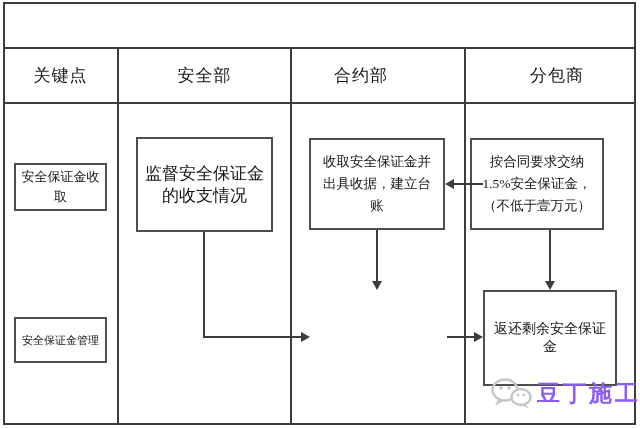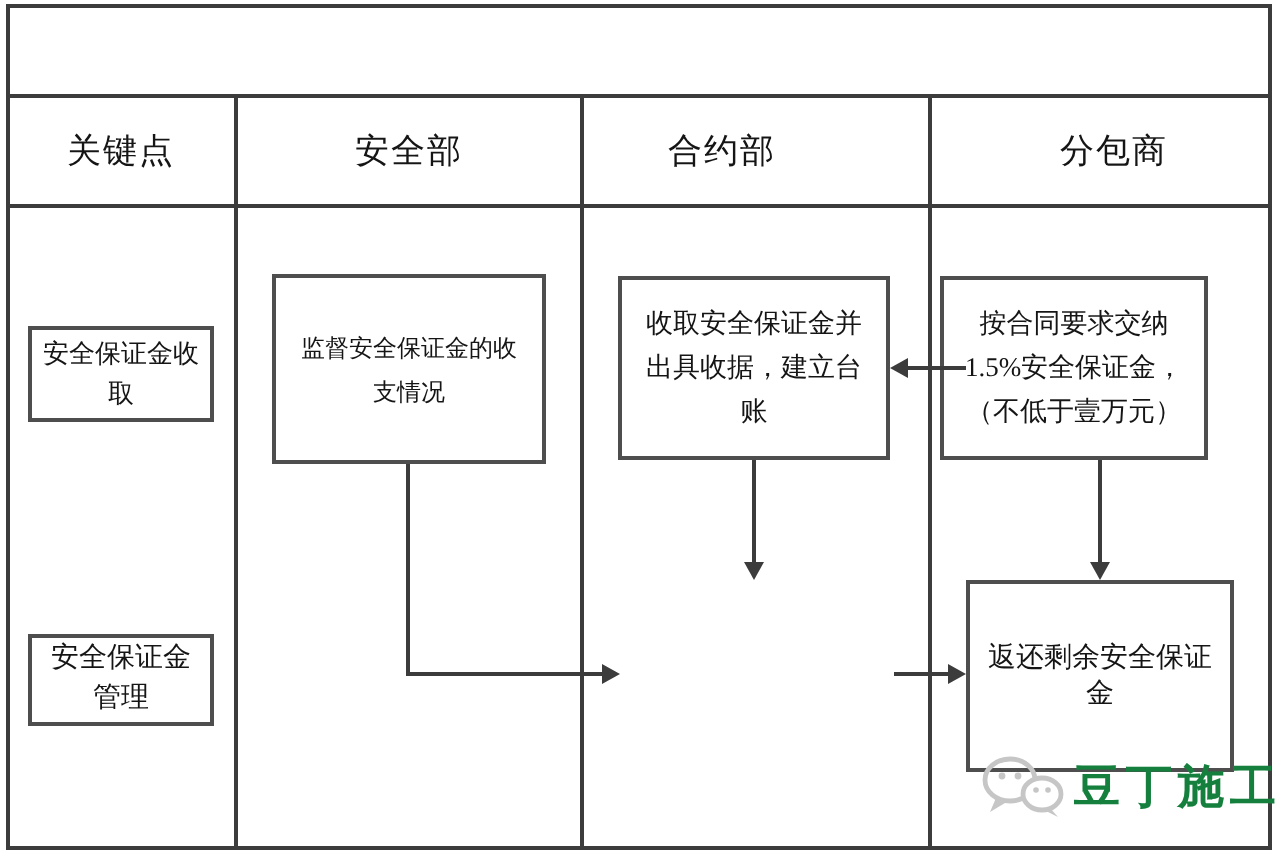--- a/index.html
+++ b/index.html
@@ -30,22 +30,22 @@
   #lane-header-1{left:118px;width:173px;}
   #lane-header-2{left:291px;width:140px;}
   #lane-header-3{left:465px;width:184px;}
   
   .flow-box{
     position:absolute;border:2px solid #4e4e4e;background:#fff;box-sizing:border-box;
     display:flex;align-items:center;justify-content:center;text-align:center;
   }
   .flow-box .bx-label{display:block;}
   #box-collect-key{left:14px;top:163px;width:93px;height:48px;font-size:13px;line-height:20px;padding:0 5px;}
-  #box-manage-key{left:14px;top:317px;width:93px;height:46px;font-size:14px;line-height:20px;padding:4px 5px;}
-  #box-supervise{left:136px;top:137px;width:137px;height:95px;font-size:12px;line-height:22px;padding:0 7px;}
+  #box-manage-key{left:14px;top:317px;width:93px;height:46px;font-size:11px;line-height:20px;padding:4px 5px;}
+  #box-supervise{left:136px;top:137px;width:137px;height:95px;font-size:17px;line-height:22px;padding:0 7px;}
   #box-receive{left:309px;top:138px;width:136px;height:92px;font-size:13.5px;line-height:22px;padding:17px 6px;}
   #box-pay{left:470px;top:138px;width:134px;height:92px;font-size:13.5px;line-height:22px;padding:0 5px;}
   #box-deduct{left:310px;top:290px;width:135px;height:95px;font-size:14px;padding:0 6px;}
   #box-refund{left:483px;top:290px;width:134px;height:96px;font-size:14px;padding:0 4px;}
   
   .aline{position:absolute;background:#3c3c3c;}
   .ah{width:0;height:0;position:absolute;}
   .ah-left{border-top:5px solid transparent;border-bottom:5px solid transparent;border-right:9px solid #3c3c3c;}
   .ah-right{border-top:5px solid transparent;border-bottom:5px solid transparent;border-left:9px solid #3c3c3c;}
   .ah-down{border-left:5px solid transparent;border-right:5px solid transparent;border-top:9px solid #3c3c3c;}
@@ -61,21 +61,21 @@
   
   #arr4-vline{left:203px;top:232px;width:2px;height:106px;}
   #arr4-hline{left:203px;top:336px;width:99px;height:2px;}
   #arr4-head{left:301px;top:332px;}
   
   #arr5-line{left:447px;top:336px;width:28px;height:2px;}
   #arr5-head{left:474px;top:332px;}
   
   .watermark{
     position:absolute;left:490px;top:377px;display:flex;align-items:center;gap:5px;
-    color:#15803d;font-size:23px;font-weight:bold;letter-spacing:3px;white-space:nowrap;
+    color:#8b5cf6;font-size:23px;font-weight:bold;letter-spacing:3px;white-space:nowrap;
     font-family:Liberation Serif, serif;
   }
   .watermark svg{display:block;}
 </style>
 </head>
 <body>
 
 <div id="canvas">
 
   <div class="outer-border"></div>

